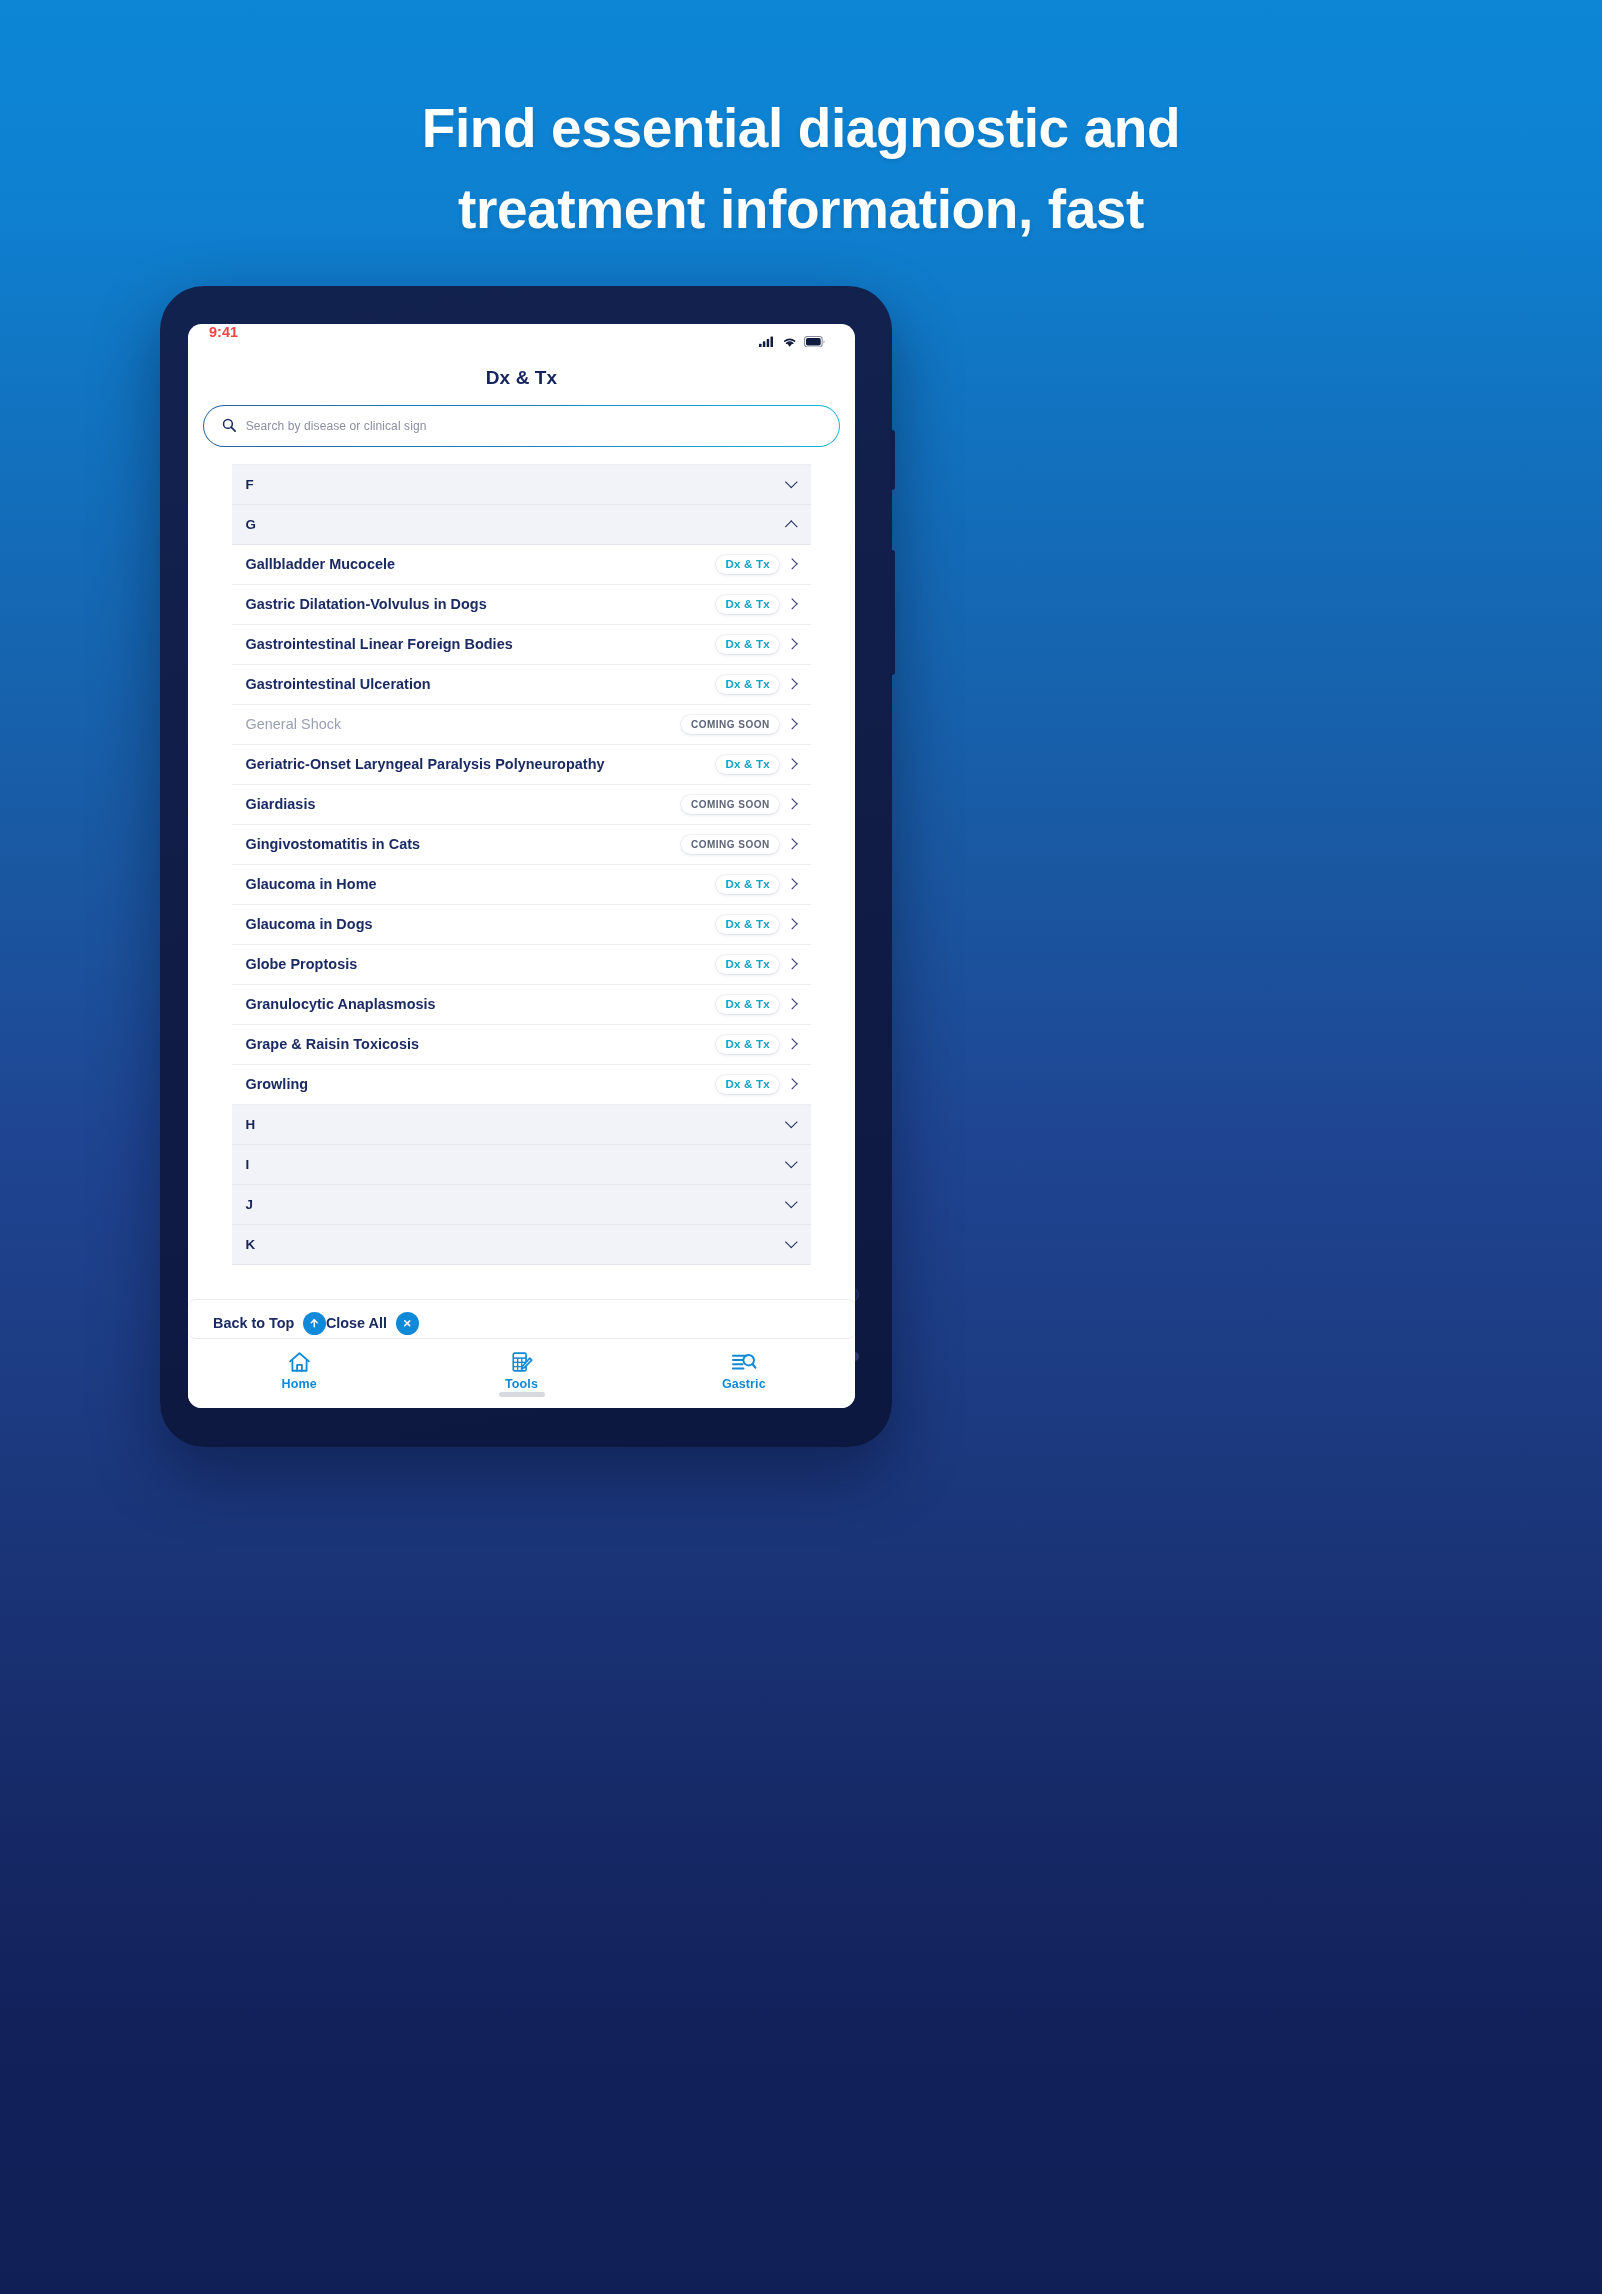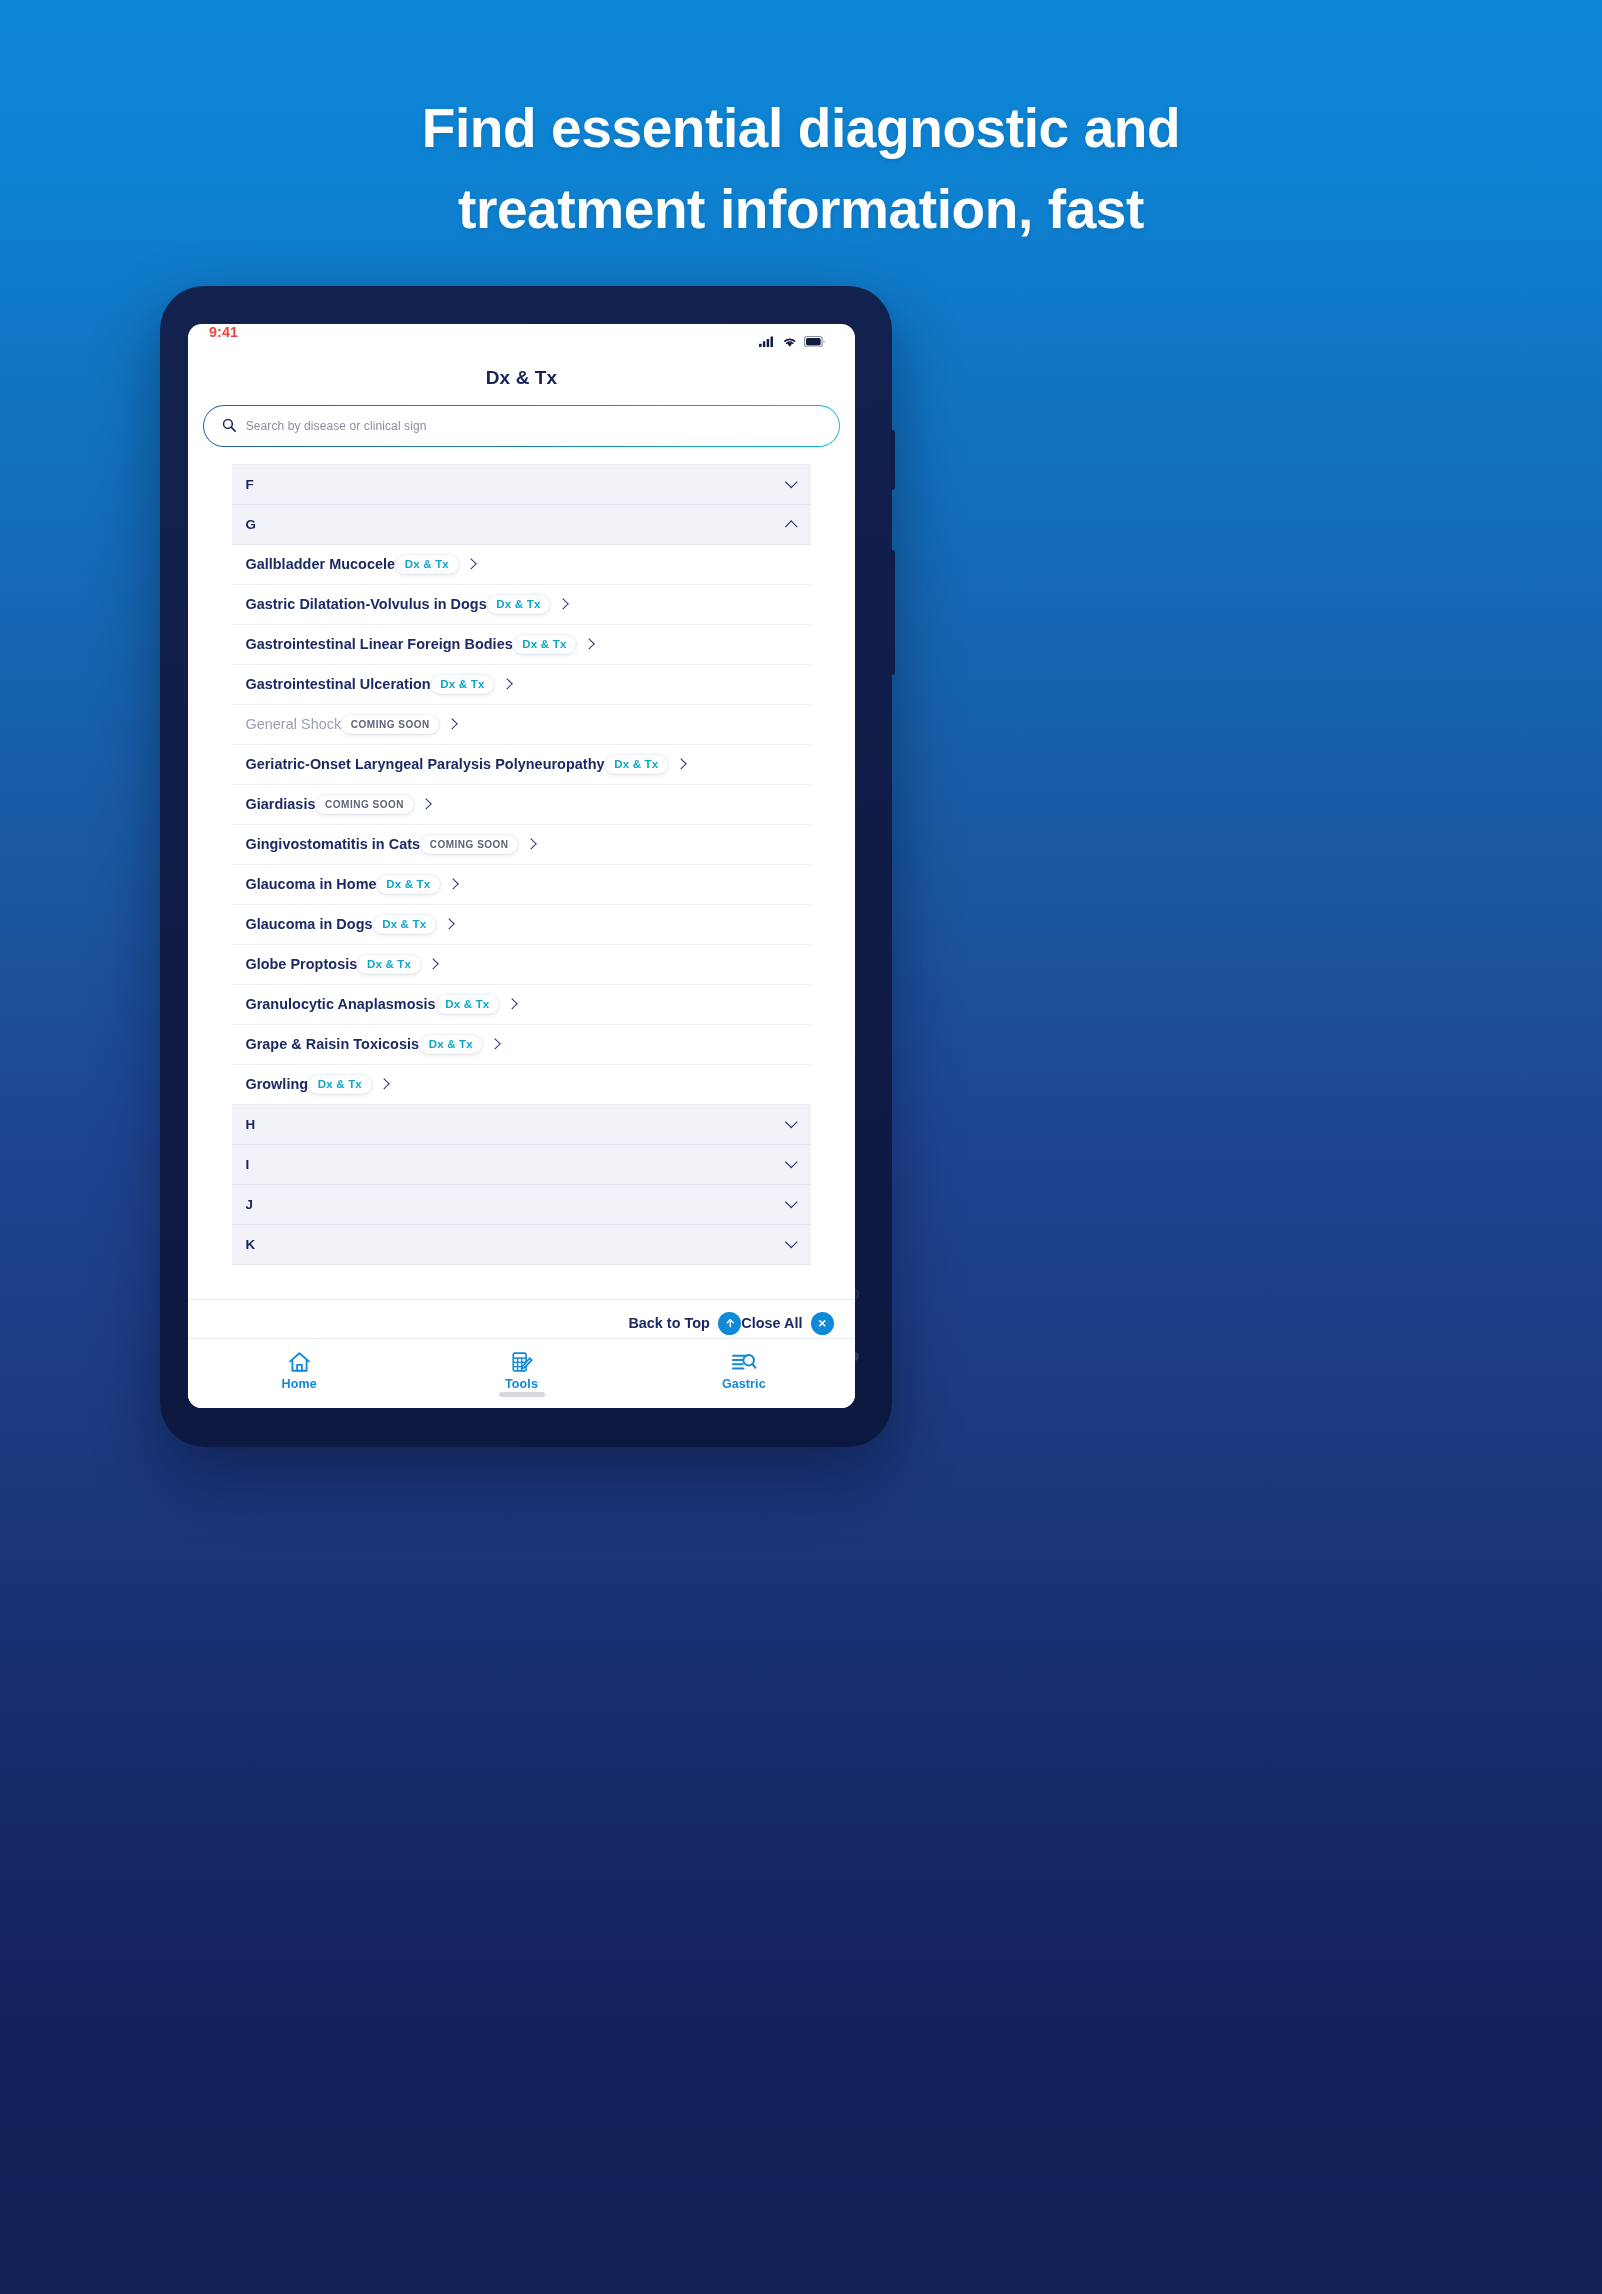--- a/index.html
+++ b/index.html
@@ -187,20 +187,21 @@
     font-weight: 700;
     color: #182458;
   }
 
   .row {
     height: 40px;
     background: #ffffff;
     border-bottom: 1px solid #eceef1;
     display: flex;
     align-items: center;
+    justify-content: space-between;
     padding: 0 11.5px 0 13.4px;
   }
   .row:last-child { border-bottom: none; }
   .row-label {
     font-size: 14.4px;
     font-weight: 600;
     color: #1b2a63;
     letter-spacing: 0.05px;
     white-space: nowrap;
   }
@@ -245,23 +246,24 @@
     transform: rotate(-135deg) translate(-1.9px,-1.9px);
   }
 
   
   .util-bar {
     flex: 0 0 40px;
     border-top: 1px solid #e9ebf1;
     border-bottom: 1px solid #e9ebf1;
     display: flex;
     align-items: center;
-    justify-content: flex-end;
+    justify-content: flex-start;
     padding: 8px 21px 0 25px;
     background: #fff;
+    border-radius: 8px;
   }
   .util-btn {
     display: flex;
     align-items: center;
     gap: 8.6px;
     font-size: 14.4px;
     font-weight: 700;
     color: #1b2a63;
   }
   .util-circle {

